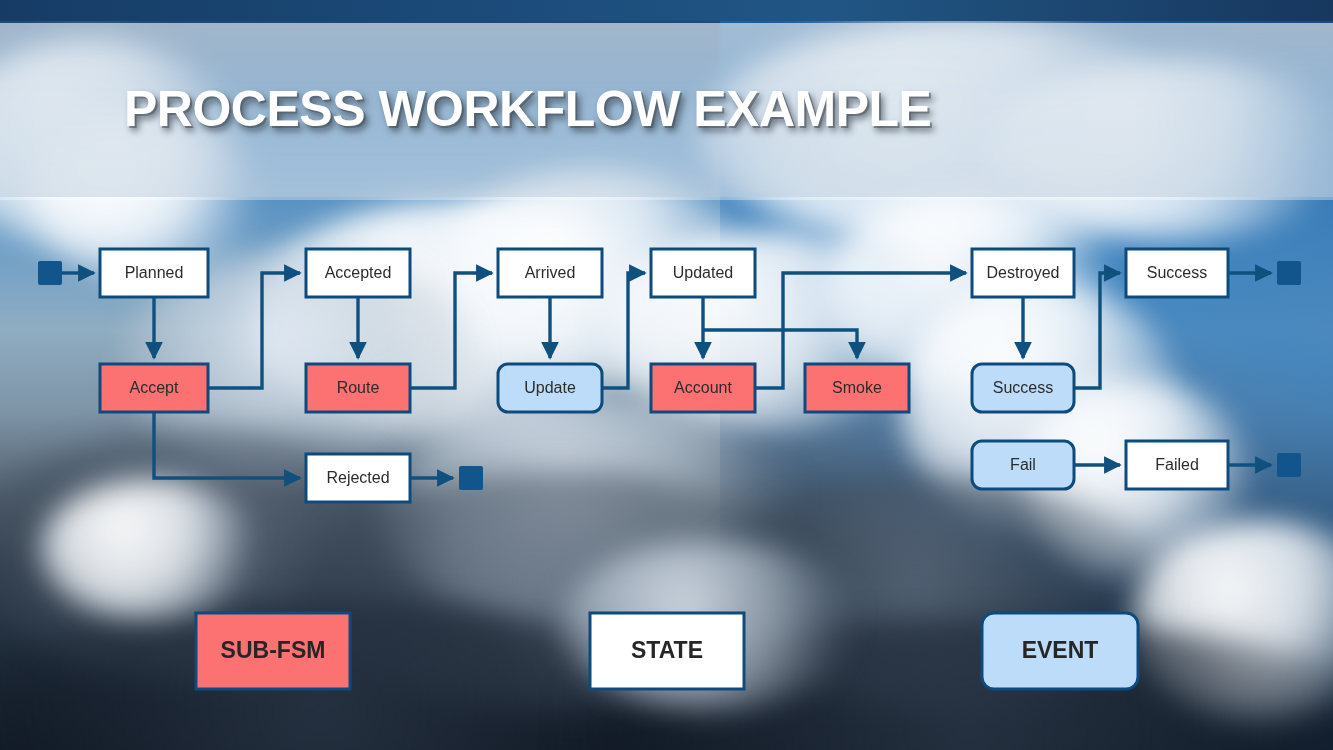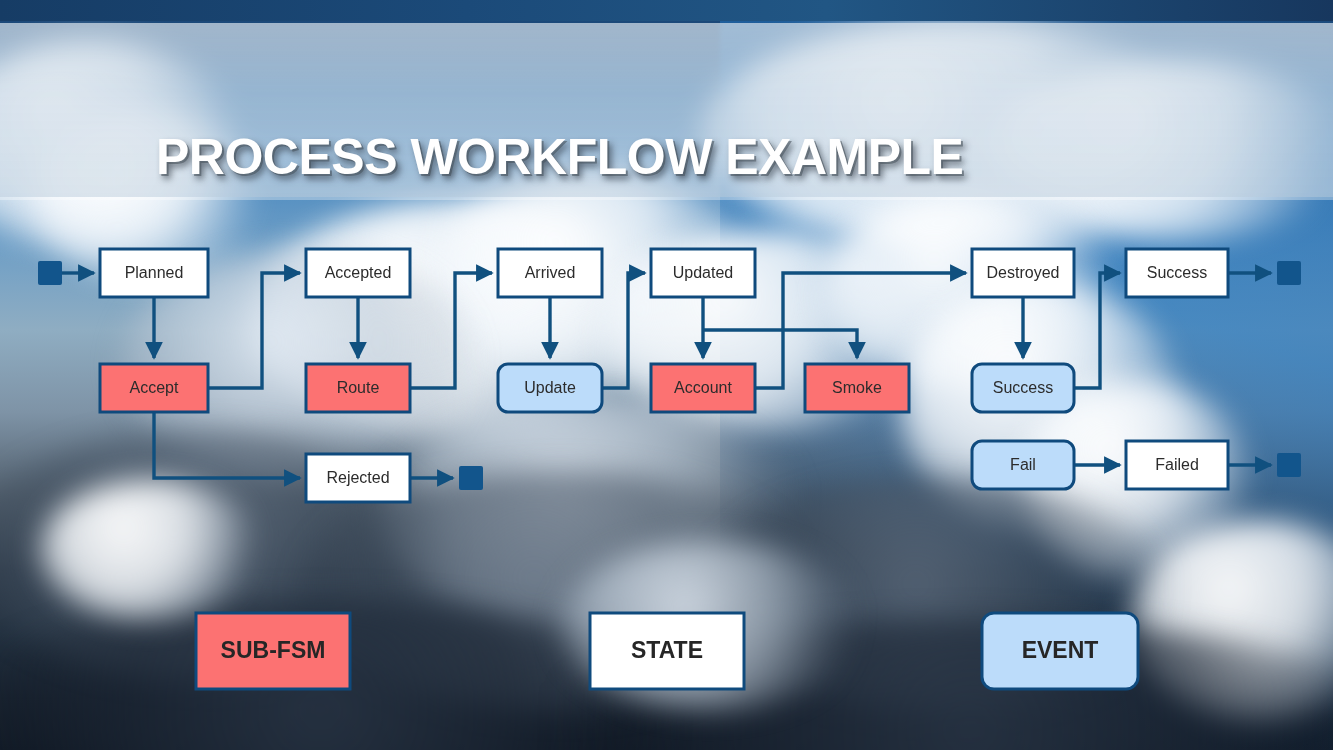--- a/index.html
+++ b/index.html
@@ -67,30 +67,29 @@
   }
   .header-band-hi {
     position: absolute; left: 0; top: 23px; width: 1333px; height: 174px;
     background: linear-gradient(180deg, rgba(255,255,255,0.20) 0%, rgba(255,255,255,0.05) 40%, rgba(190,205,220,0.10) 100%);
   }
   .band-edge-bottom {
     position: absolute; left: 0; top: 197px; width: 1333px; height: 3px;
     background: rgba(255,255,255,0.35);
   }
   .title {
-    position: absolute; left: 156px; top: 80px;
+    position: absolute; left: 124px; top: 80px;
     font-size: 50px;
     font-weight: bold;
     letter-spacing: -0.5px;
     color: #ffffff;
     text-shadow:
       2px 2px 0 rgba(70,80,90,0.55),
       4px 5px 7px rgba(40,48,58,0.65);
     white-space: nowrap;
-    margin-top: 48px;
   }
 
   
   #diagram { position: absolute; left: 0; top: 0; width: 1333px; height: 750px; }
 
   .node-rect { stroke: #0f4a7d; stroke-width: 3; }
   .node-state { fill: #ffffff; }
   .node-subfsm { fill: #fc7272; }
   .node-event  { fill: #bcdcfa; }
   .node-label {

